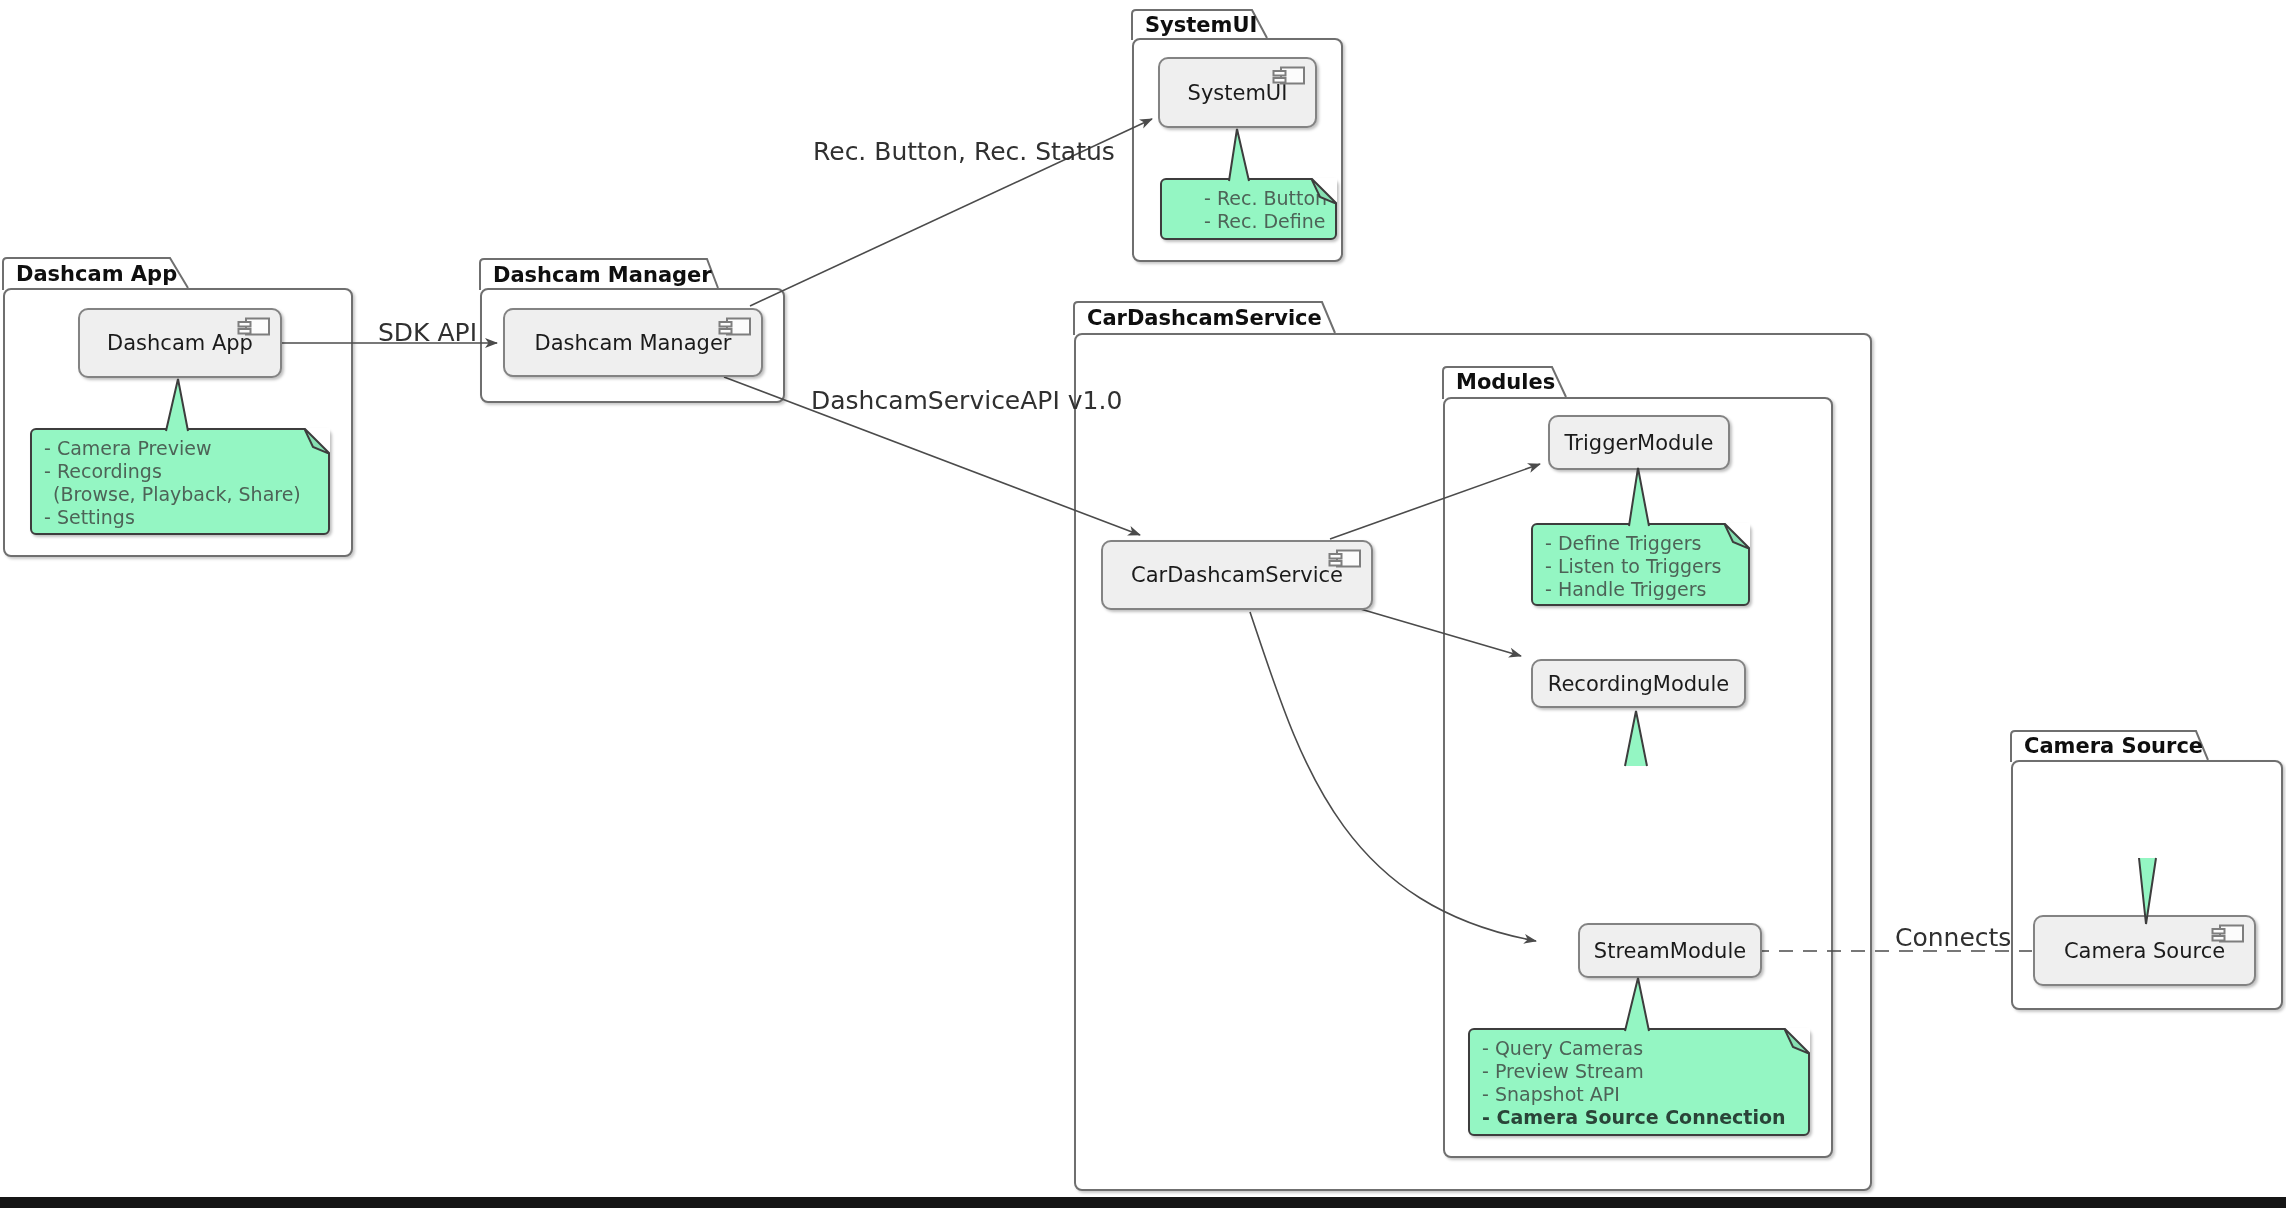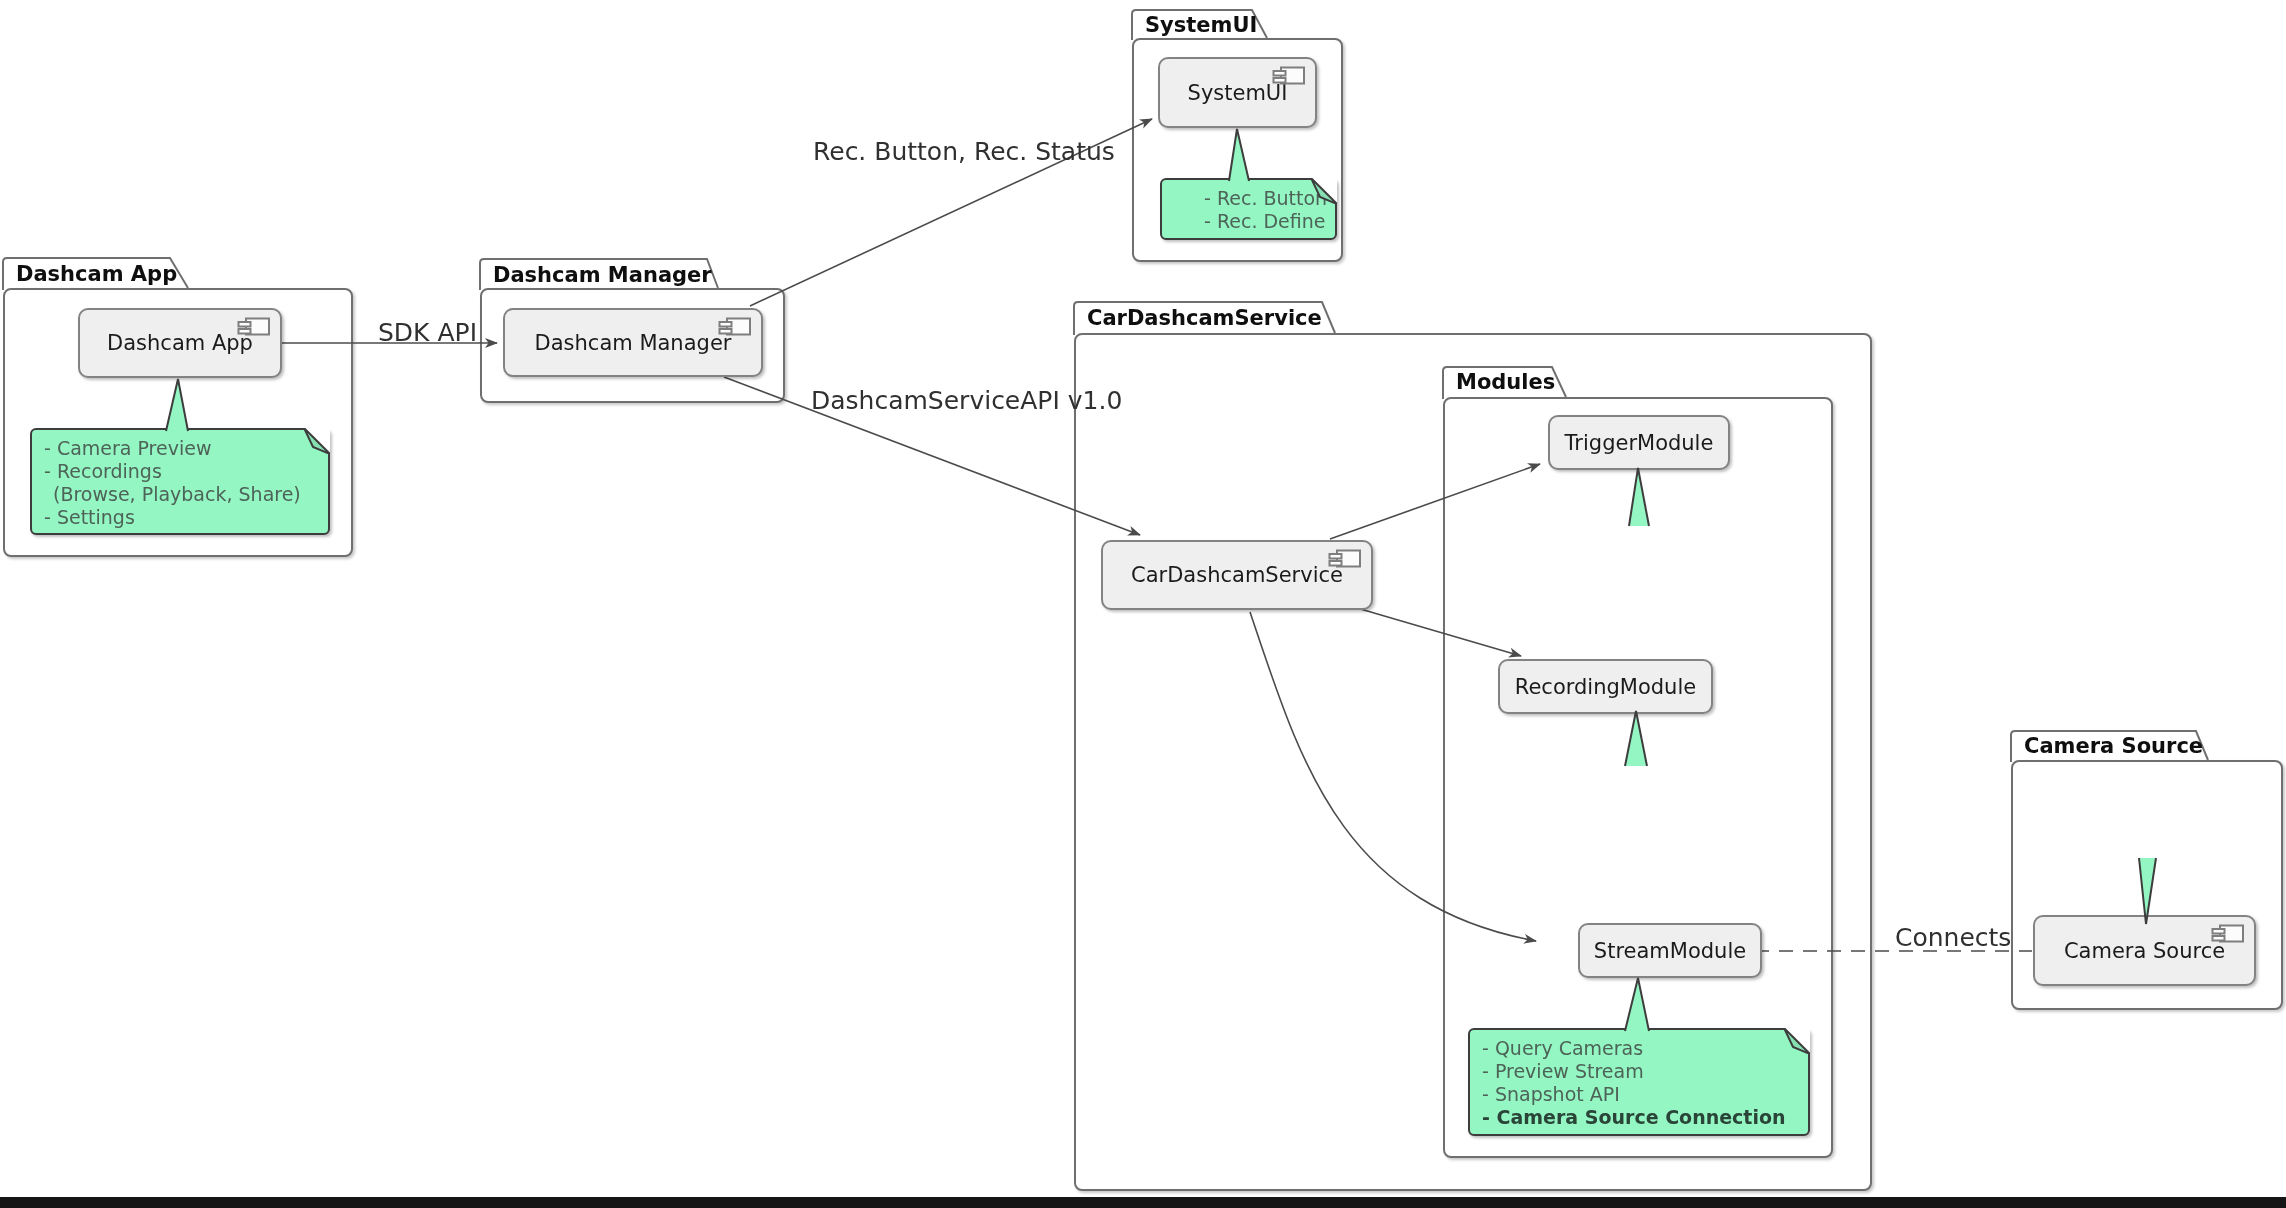--- a/index.html
+++ b/index.html
@@ -108,21 +108,21 @@
     <svg class="cicon" width="34" height="26">
         <rect x="9" y="1.5" width="23" height="16" fill="#fcfcfc" stroke="#7e7e7e" stroke-width="2"></rect>
         <rect x="1.5" y="5" width="12" height="4.5" fill="#fcfcfc" stroke="#7e7e7e" stroke-width="2"></rect>
         <rect x="1.5" y="12" width="12" height="4.5" fill="#fcfcfc" stroke="#7e7e7e" stroke-width="2"></rect>
       </svg>
     <span>CarDashcamService</span>
   </div>
   <div class="comp" style="left:1548px;top:415px;width:182px;height:55px;">
     <span>TriggerModule</span>
   </div>
-  <div class="comp" style="left:1498px;top:659px;width:215px;height:55px;">
+  <div class="comp" style="left:1531px;top:659px;width:215px;height:49px;">
     <span>RecordingModule</span>
   </div>
   <div class="comp" style="left:1546px;top:923px;width:184px;height:55px;margin-left:32px;">
     <span>StreamModule</span>
   </div>
   <div class="comp" style="left:2033px;top:915px;width:223px;height:71px;">
     <svg class="cicon" width="34" height="26">
         <rect x="9" y="1.5" width="23" height="16" fill="#fcfcfc" stroke="#7e7e7e" stroke-width="2"></rect>
         <rect x="1.5" y="5" width="12" height="4.5" fill="#fcfcfc" stroke="#7e7e7e" stroke-width="2"></rect>
         <rect x="1.5" y="12" width="12" height="4.5" fill="#fcfcfc" stroke="#7e7e7e" stroke-width="2"></rect>
@@ -141,20 +141,29 @@
     <div>- Settings</div>
   </div>
   <div class="note" style="left:1160px;top:178px;width:177px;height:62px;padding-left:42px;">
     <svg class="fold" width="26" height="26">
         <path d="M0 0 L26 26 L26 0 Z" fill="#ffffff"></path>
         <path d="M0 0 L9 19 L26 26 Z" fill="#86E0B2" stroke="#3d3d3d" stroke-width="2"></path>
       </svg>
     <div>- Rec. Button</div>
     <div>- Rec. Define</div>
   </div>
+  <div class="note" style="left:1531px;top:523px;width:219px;height:83px;">
+    <svg class="fold" width="26" height="26">
+        <path d="M0 0 L26 26 L26 0 Z" fill="#ffffff"></path>
+        <path d="M0 0 L9 19 L26 26 Z" fill="#86E0B2" stroke="#3d3d3d" stroke-width="2"></path>
+      </svg>
+    <div>- Define Triggers</div>
+    <div>- Listen to Triggers</div>
+    <div>- Handle Triggers</div>
+  </div>
   <div class="note" style="left:1468px;top:1028px;width:342px;height:108px;">
     <svg class="fold" width="26" height="26">
         <path d="M0 0 L26 26 L26 0 Z" fill="#ffffff"></path>
         <path d="M0 0 L9 19 L26 26 Z" fill="#86E0B2" stroke="#3d3d3d" stroke-width="2"></path>
       </svg>
     <div>- Query Cameras</div>
     <div>- Preview Stream</div>
     <div>- Snapshot API</div>
     <div class="b">- Camera Source Connection</div>
   </div>

